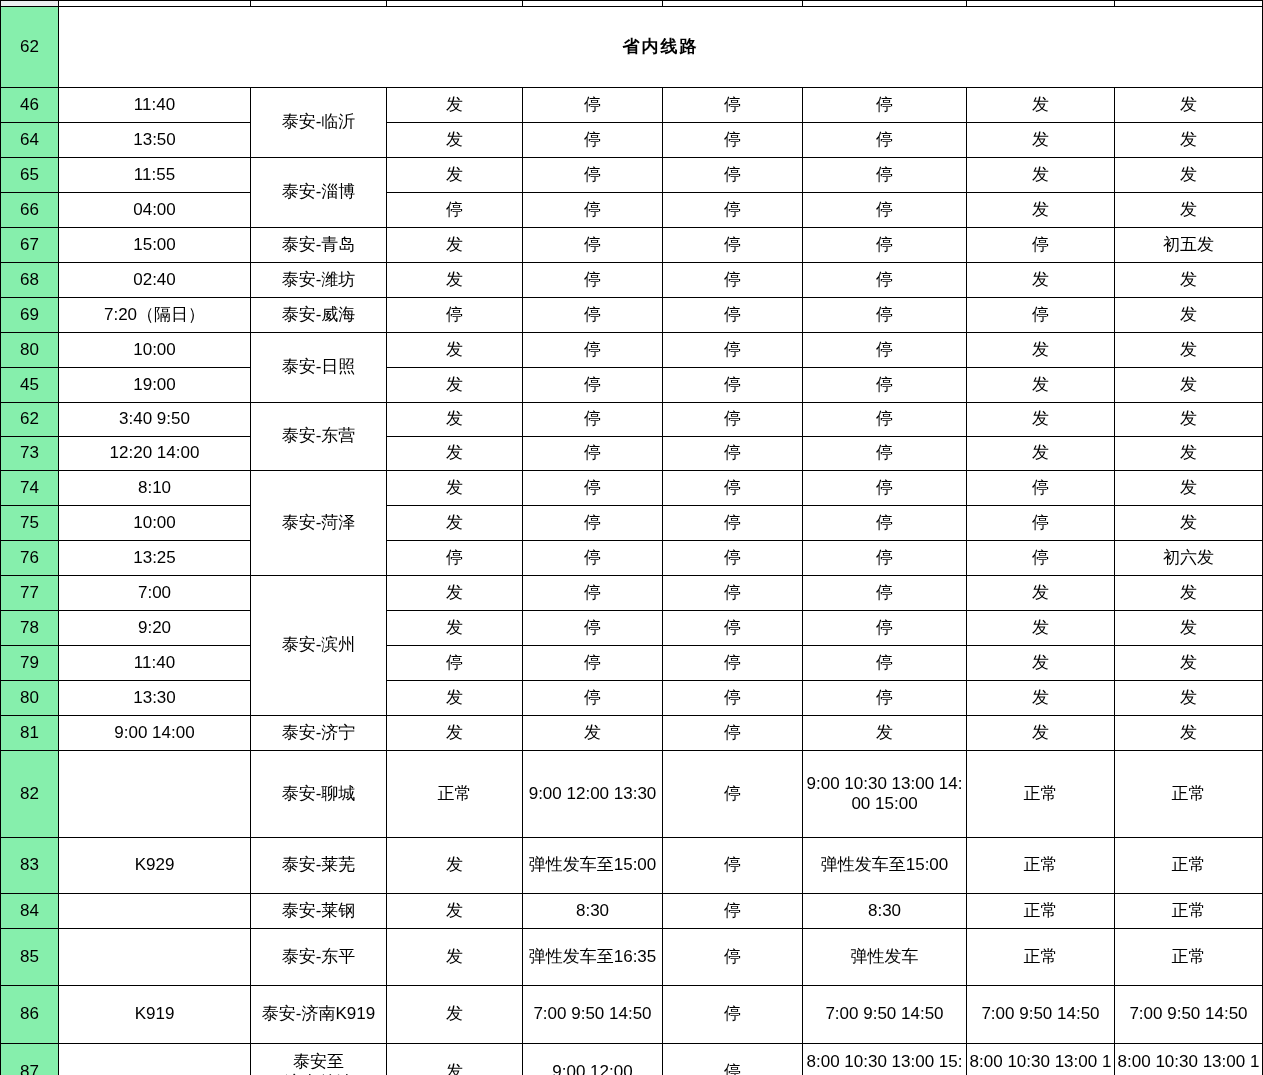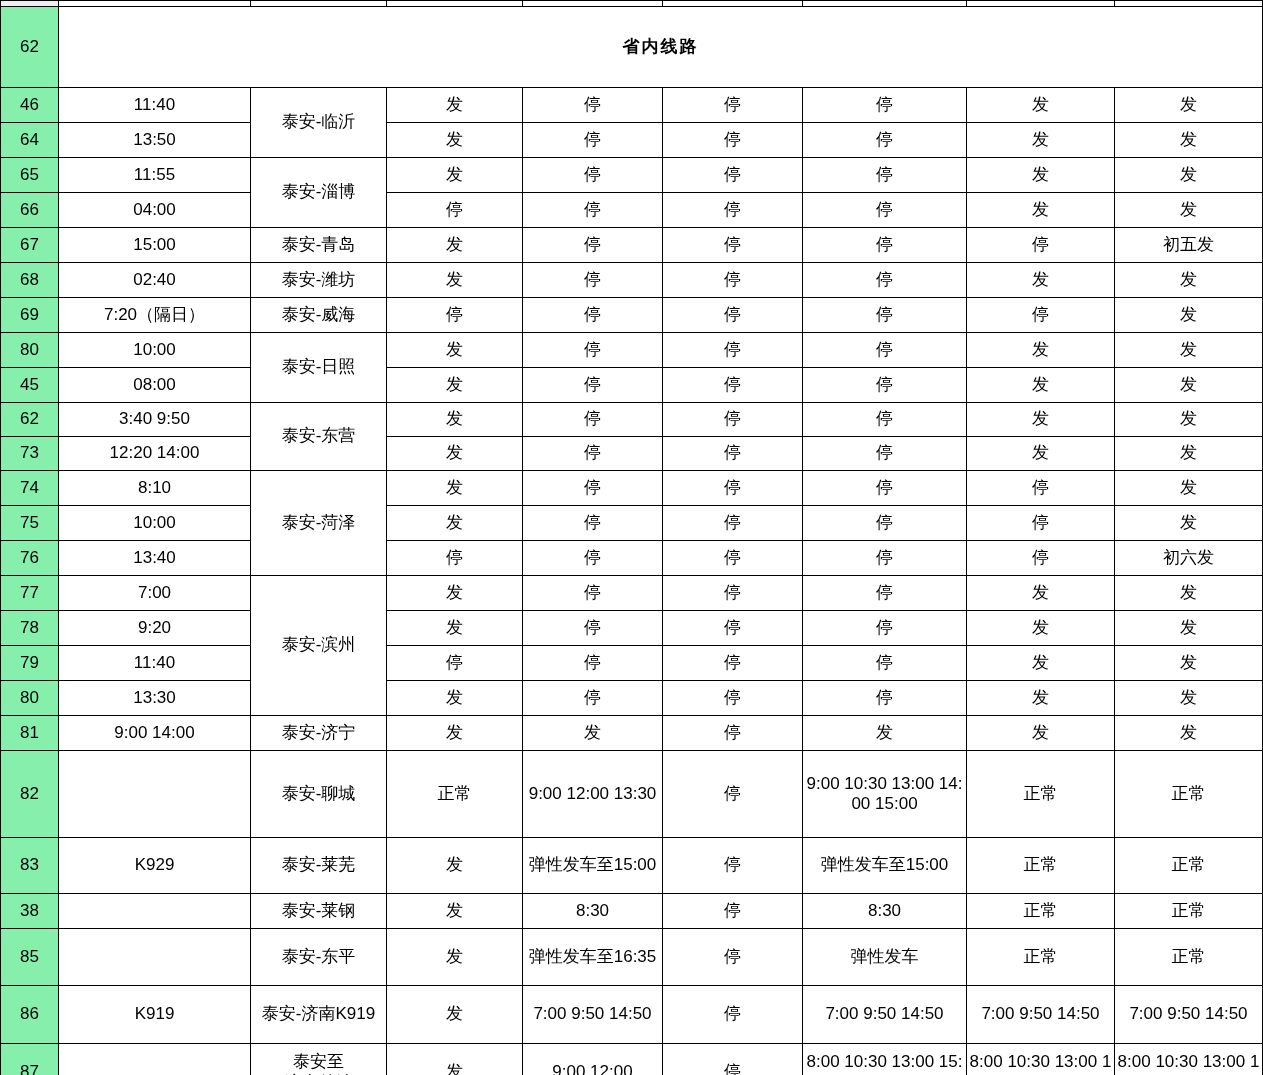--- a/index.html
+++ b/index.html
@@ -190,21 +190,21 @@
       <td>发</td>
       <td>停</td>
       <td>停</td>
       <td>停</td>
       <td>发</td>
       <td>发</td>
     </tr>
 
     <tr>
       <td class="rh" style="height:32px">45</td>
-      <td>08:00</td>
+      <td>19:00</td>
       <td>发</td>
       <td>停</td>
       <td>停</td>
       <td>停</td>
       <td>发</td>
       <td>发</td>
     </tr>
 
     <tr>
       <td class="rh" style="height:31px">62</td>
@@ -247,21 +247,21 @@
       <td>发</td>
       <td>停</td>
       <td>停</td>
       <td>停</td>
       <td>停</td>
       <td>发</td>
     </tr>
 
     <tr>
       <td class="rh" style="height:32px">76</td>
-      <td>13:40</td>
+      <td>13:25</td>
       <td>停</td>
       <td>停</td>
       <td>停</td>
       <td>停</td>
       <td>停</td>
       <td>初六发</td>
     </tr>
 
     <tr>
       <td class="rh" style="height:32px">77</td>
@@ -338,21 +338,21 @@
       <td class="merge-name">泰安-莱芜</td>
       <td>发</td>
       <td class="small">弹性发车至15:00</td>
       <td>停</td>
       <td class="small">弹性发车至15:00</td>
       <td>正常</td>
       <td>正常</td>
     </tr>
 
     <tr>
-      <td class="rh" style="height:32px">38</td>
+      <td class="rh" style="height:32px">84</td>
       <td></td>
       <td class="merge-name">泰安-莱钢</td>
       <td>发</td>
       <td class="small">8:30</td>
       <td>停</td>
       <td class="small">8:30</td>
       <td>正常</td>
       <td>正常</td>
     </tr>
 

